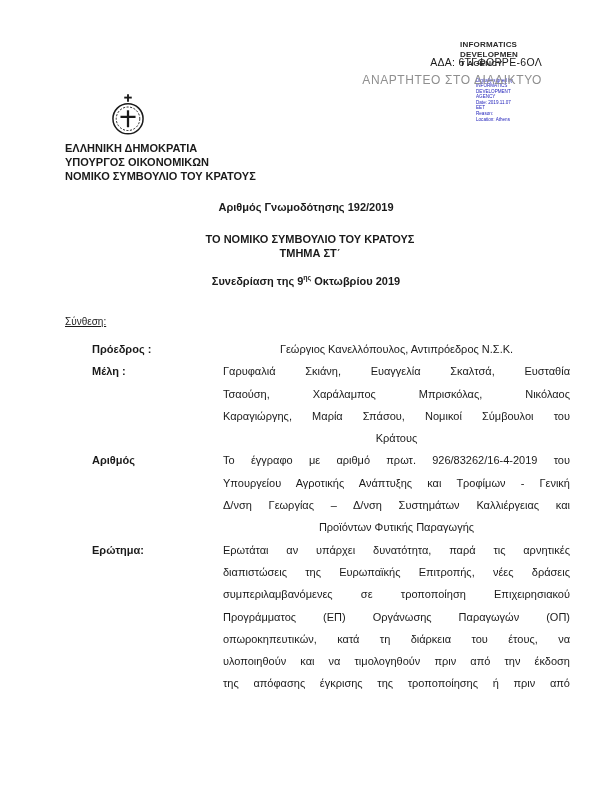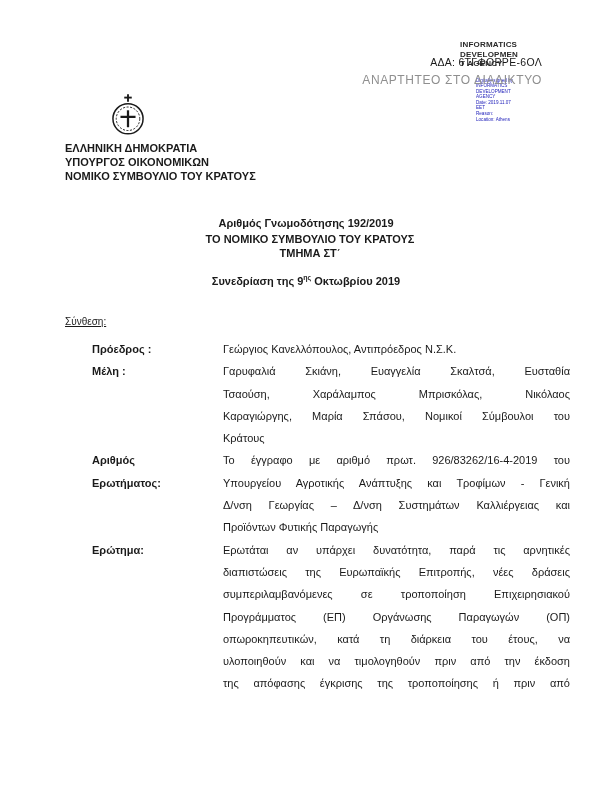--- a/index.html
+++ b/index.html
@@ -37,39 +37,39 @@
   .emblem { position: absolute; top: 92px; left: 112px; }
   .authority {
     position: absolute; top: 141px; left: 65px;
     font-weight: bold; font-size: 11px; line-height: 14px;
   }
   .authority span { display: block; }
   .center-block {
     position: absolute; left: 0; width: 612px;
     text-align: center; font-weight: bold; font-size: 11px;
   }
-  .opinion { top: 201px; margin-top: 16px; }
+  .opinion { top: 201px; }
   .council { top: 233px; line-height: 13.5px; }
   .council span { display: block; padding-left: 8px; }
   .session { top: 274px; }
   sup.ord { font-size: 7px; vertical-align: super; }
   .composition {
     position: absolute; top: 316px; left: 65px;
     font-weight: normal; font-size: 10px; text-decoration: underline; text-align: center;
   }
   .fields {
     position: absolute; top: 338px; left: 65px; width: 478px;
     font-size: 11px; line-height: 22.3px; margin-left: 27px;
   }
   .frow { display: flex; }
   .flabel { width: 131px; font-weight: bold; flex: none; }
   .flabel .lline { display: block; }
   .fvalue { flex: 1; }
   .jline { text-align: justify; text-align-last: justify; }
-  .jlast { text-align: left; }
+  .jlast { text-align: center; }
 </style>
 </head>
 <body>
 
 <div class="page">
 
   <div class="ada">ΑΔΑ: 6ΤΓΦΟΡΡΕ-6ΟΛ</div>
 
   <div class="sig">
     <div class="sig-agency">
@@ -142,21 +142,20 @@
         <div class="jline">Τσαούση, Χαράλαμπος Μπρισκόλας, Νικόλαος</div>
         <div class="jline">Καραγιώργης, Μαρία Σπάσου, Νομικοί Σύμβουλοι του</div>
         <div class="jlast">Κράτους</div>
       </div>
     </div>
 
 
     <div class="frow">
       <div class="flabel">
         <span class="lline">Αριθμός</span>
-        <span class="lline">Ερωτήματος:</span>
       </div>
       <div class="fvalue">
         <div class="jline">Το έγγραφο με αριθμό πρωτ. 926/83262/16-4-2019 του</div>
         <div class="jline">Υπουργείου Αγροτικής Ανάπτυξης και Τροφίμων - Γενική</div>
         <div class="jline">Δ/νση Γεωργίας – Δ/νση Συστημάτων Καλλιέργειας και</div>
         <div class="jlast">Προϊόντων Φυτικής Παραγωγής</div>
       </div>
     </div>
 
     <div class="frow">

